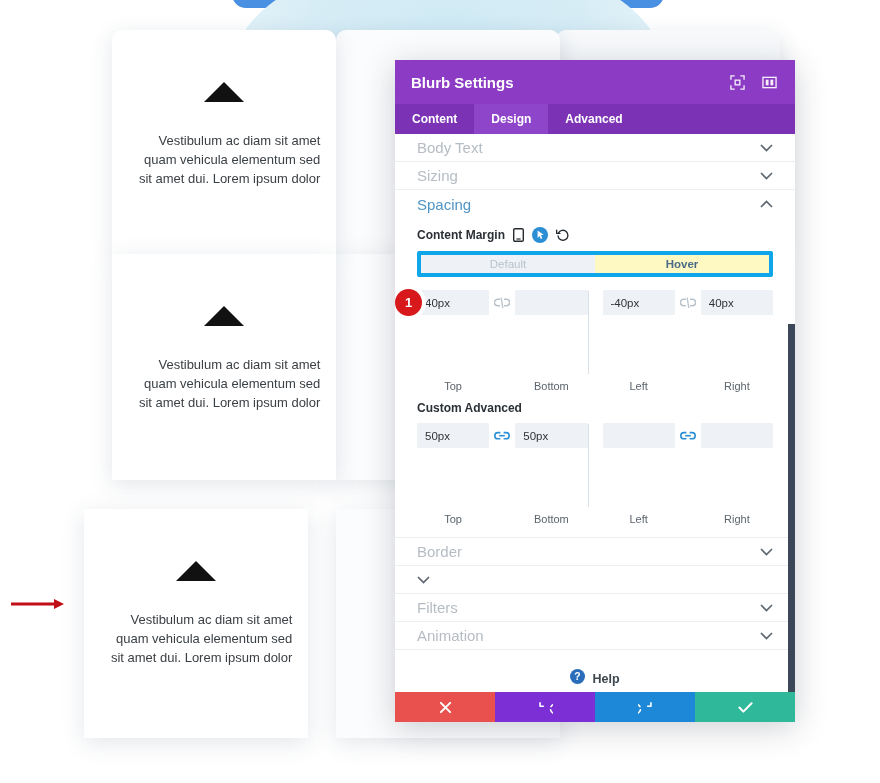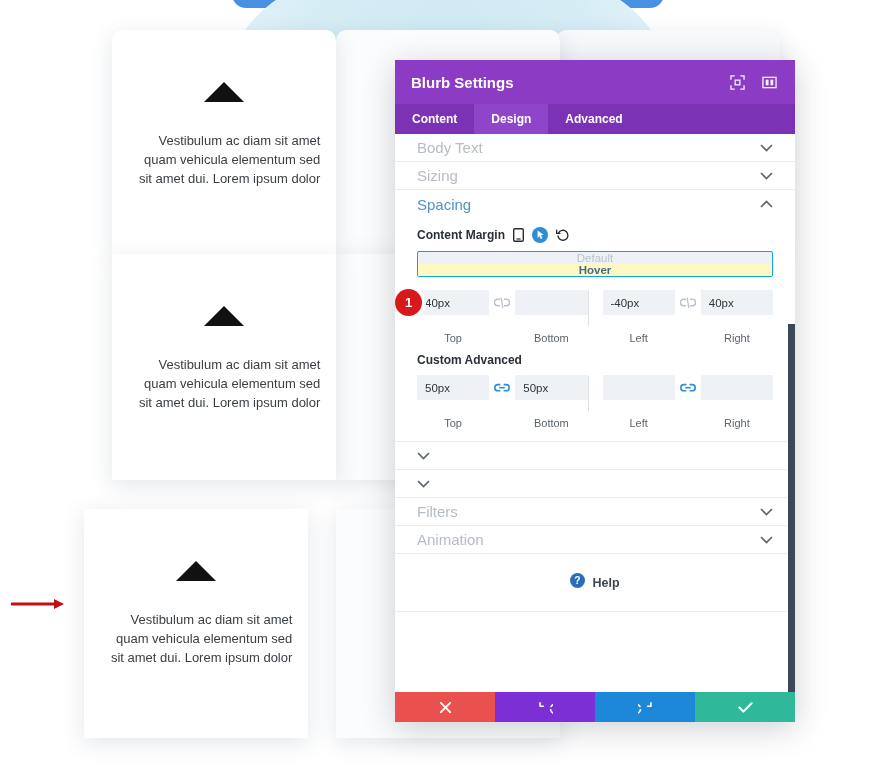--- a/index.html
+++ b/index.html
@@ -115,36 +115,35 @@
   .chev svg { display:block; }
 
   .spacing-panel { padding: 0 22px 12px 22px; border-bottom: 1px solid #eceff2; }
 
   .field-label-row { display: flex; align-items: center; gap: 8px; margin: 9px 0 8px 0; }
   .field-label { font-size: 12px; font-weight: bold; color: #2b3036; }
   .mini-icon { cursor: pointer; display: flex; align-items: center; }
 
   .seg {
     display: flex; height: 26px; margin-bottom: 13px;
-    border: 1px solid #0ea5e9; border-radius: 2px; overflow: hidden;
+    border: 4px solid #0ea5e9; border-radius: 2px; overflow: hidden;
     background: #eef2f6;
-    flex-direction: column;
   }
   .seg-item {
     flex: 1; display: flex; align-items: center; justify-content: center;
     font-size: 11.5px; color: #b9c3cc; cursor: pointer;
   }
   .seg-item.active { background: #fef9c3; color: #4a6b85; font-weight: bold; }
 
   .quad { display: flex; position: relative; }
   .quad-half { flex: 1; display: flex; align-items: center; }
   .quad-half.right { padding-left: 14px; }
   .divider { width: 1px; background: #d9e0e6; margin: 1px 0 18px 0; }
 
-  .inp-wrap { flex: 1; display: flex; flex-direction: column; align-items: center; }
+  .inp-wrap { flex: 1; display: flex; flex-direction: column; align-items: center; gap: 48px; }
   .inp {
     width: 100%; height: 25px; background: #eef2f6; border: none;
     font-size: 11.5px; color: #2f3337; padding: 0 8px;
     font-family: "Liberation Sans", sans-serif; border-radius: 1px;
   }
   .inp::placeholder { color: #b9c3cc; }
   .sub { font-size: 11px; color: #5c646c; margin-top: 17px; }
   .link-ico { width: 26px; display: flex; align-items: center; justify-content: center;
               align-self: flex-start; height: 25px; cursor: pointer; }
 
@@ -372,20 +371,21 @@
           </span>
           <div class="inp-wrap">
             <input class="inp" value="" style="">
             <span class="sub">Right</span>
           </div>
         </div>
       </div>
     </div>
 
     <div class="acc-row">
+      <span class="acc-label">Border</span>
       <span class="chev">
         <svg width="13" height="8" viewBox="0 0 13 8">
             <path d="M1 1l5.5 5.5L12 1" fill="none" stroke="#5d666f" stroke-width="1.7"></path>
           </svg>
       </span>
     </div>
     <div class="acc-row">
       <span class="chev">
         <svg width="13" height="8" viewBox="0 0 13 8">
             <path d="M1 1l5.5 5.5L12 1" fill="none" stroke="#5d666f" stroke-width="1.7"></path>

